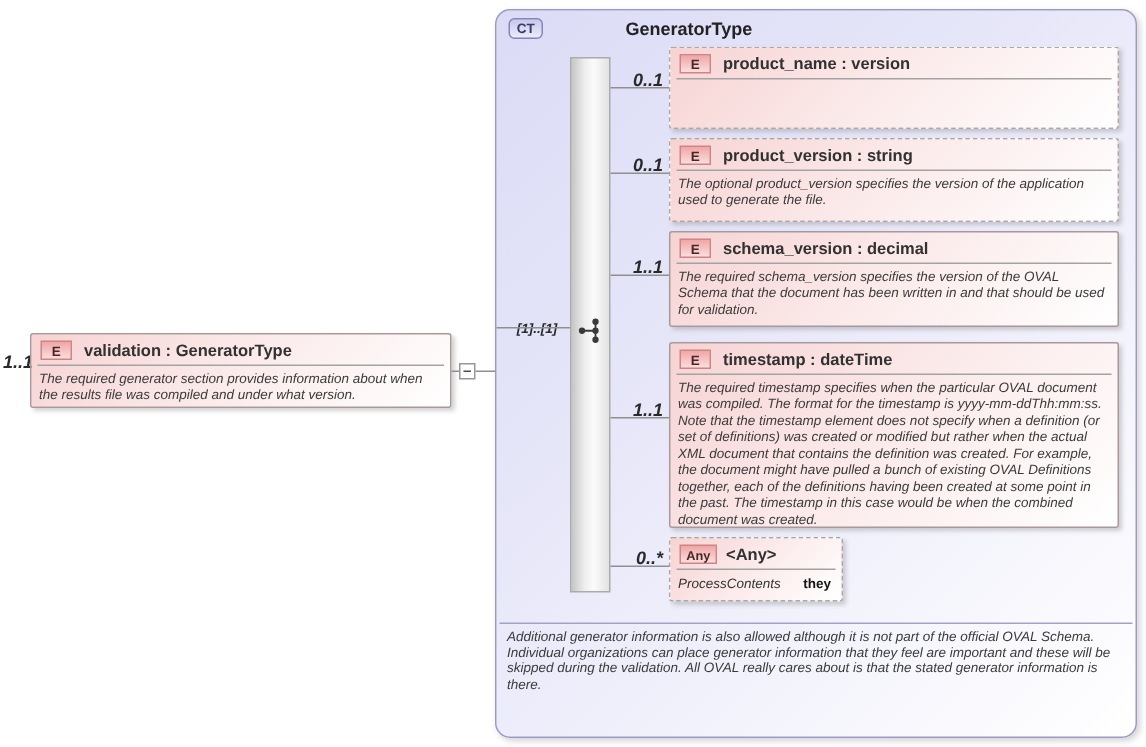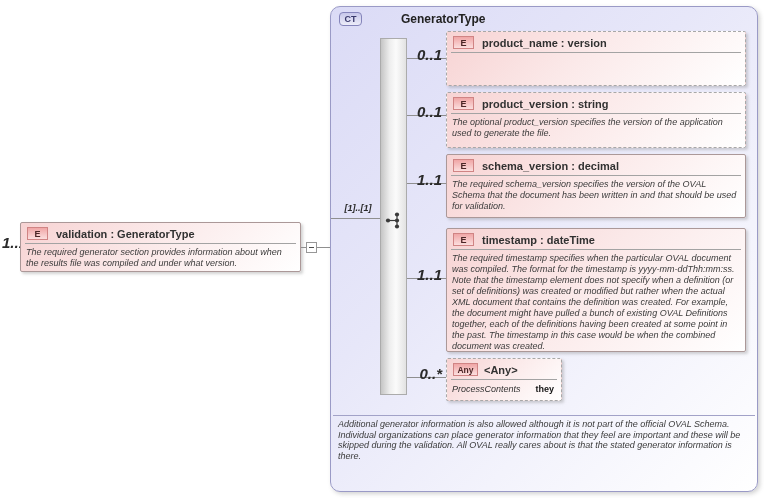--- a/index.html
+++ b/index.html
@@ -32,21 +32,21 @@
   .box-title{font-size:11px;font-weight:bold;color:#313131;white-space:nowrap;}
   .sep{height:1px;background:#a3a3a3;margin:1px 4px 0 4px;}
   .anno{font-size:9px;font-style:italic;color:#3b3b3b;padding:3px 5px;line-height:1.22;}
   
   .ct-box{
     position:absolute;left:330px;top:6px;width:428px;height:486px;box-sizing:border-box;
     border:1px solid #9a9ac6;border-radius:10px;
     background:linear-gradient(135deg,#dbdbf6 0%,#e7e7f9 40%,#ffffff 100%);
     box-shadow:2px 2px 4px rgba(110,110,110,0.30);
   }
-  .ct-header{display:flex;align-items:center;gap:0;padding:5px 8px;}
+  .ct-header{display:flex;align-items:center;gap:16px;padding:5px 8px;}
   .ct-badge{
     width:23px;height:14px;font-size:9px;color:#39396b;border-radius:4px;
     border:1px solid #8585bb;background:linear-gradient(180deg,#c7c7ea,#ecECF9);
   }
   .ct-title{font-size:12px;font-weight:bold;color:#222;margin-left:39px;}
   .ct-sep{position:absolute;left:2px;right:2px;top:408px;height:1px;background:#a2a2c8;}
   .ct-anno{
     position:absolute;left:7px;top:412px;width:414px;
     font-size:9px;font-style:italic;color:#3b3b3b;line-height:1.18;
   }
@@ -54,24 +54,24 @@
   
   .seq-bar{
     position:absolute;left:380px;top:38px;width:27px;height:357px;box-sizing:border-box;
     border:1px solid #ababab;
     background:linear-gradient(90deg,#c5c5c5 0%,#eeeeee 35%,#fbfbfb 60%,#e2e2e2 100%);
   }
   .seq-icon{position:absolute;left:385px;top:211px;}
   
   .hline{position:absolute;height:1px;background:#8f8f8f;}
   .card-label{
-    position:absolute;font-size:15px;font-style:italic;font-weight:bold;color:#2a2a2a;
+    position:absolute;font-size:12px;font-style:italic;font-weight:bold;color:#2a2a2a;
     width:30px;text-align:right;white-space:nowrap;
   }
-  .seq-card{position:absolute;left:337px;top:203px;width:42px;text-align:center;
+  .seq-card{position:absolute;left:337px;top:214px;width:42px;text-align:center;
     font-size:9px;font-style:italic;font-weight:bold;color:#2a2a2a;}
   .handle{
     position:absolute;left:306px;top:242px;width:11px;height:11px;box-sizing:border-box;
     background:#fff;border:1px solid #979797;
   }
   .handle .minus{position:absolute;left:2px;top:4px;width:5px;height:1px;background:#4d4d4d;}
   
   .pc-row{display:flex;justify-content:space-between;align-items:center;padding:4px 7px 0 5px;}
   .pc-label{font-size:9px;font-style:italic;color:#333;}
   .pc-value{font-size:9px;font-weight:bold;color:#141414;}

